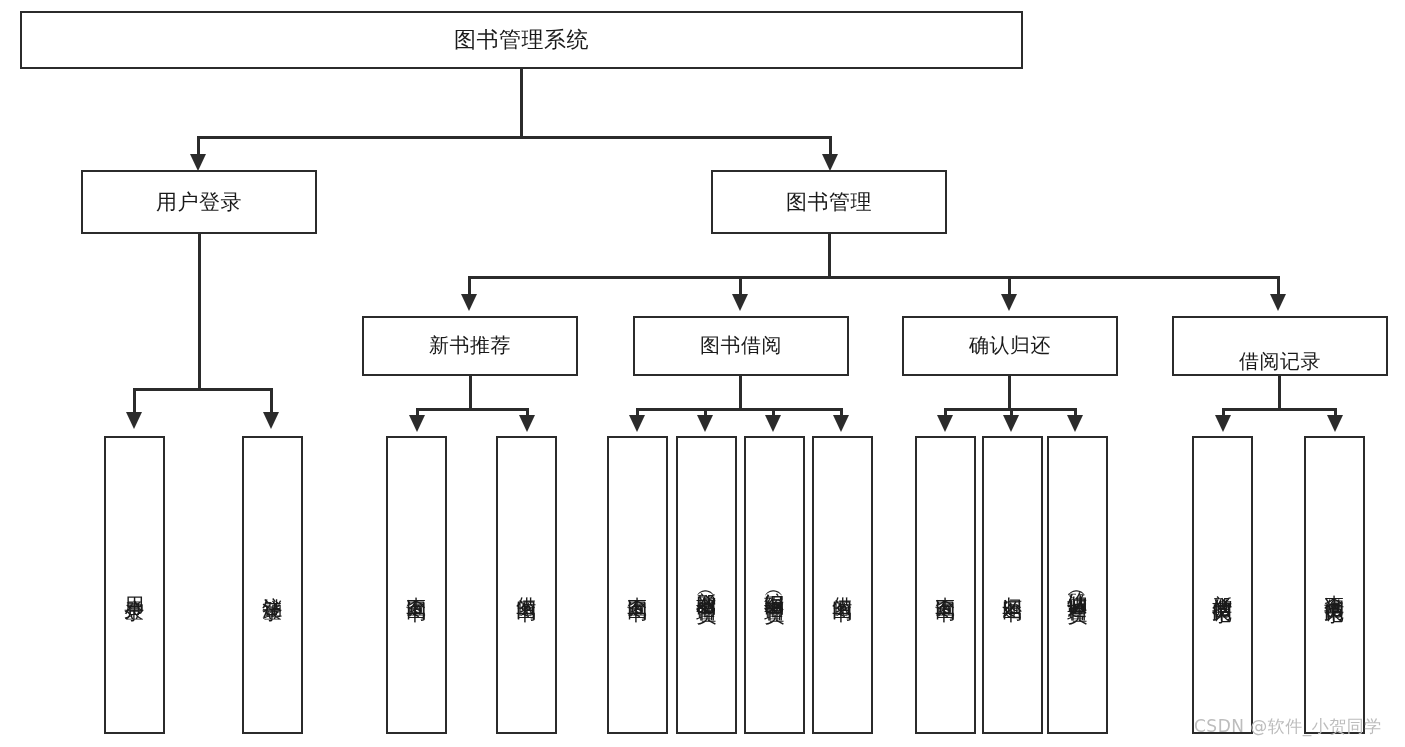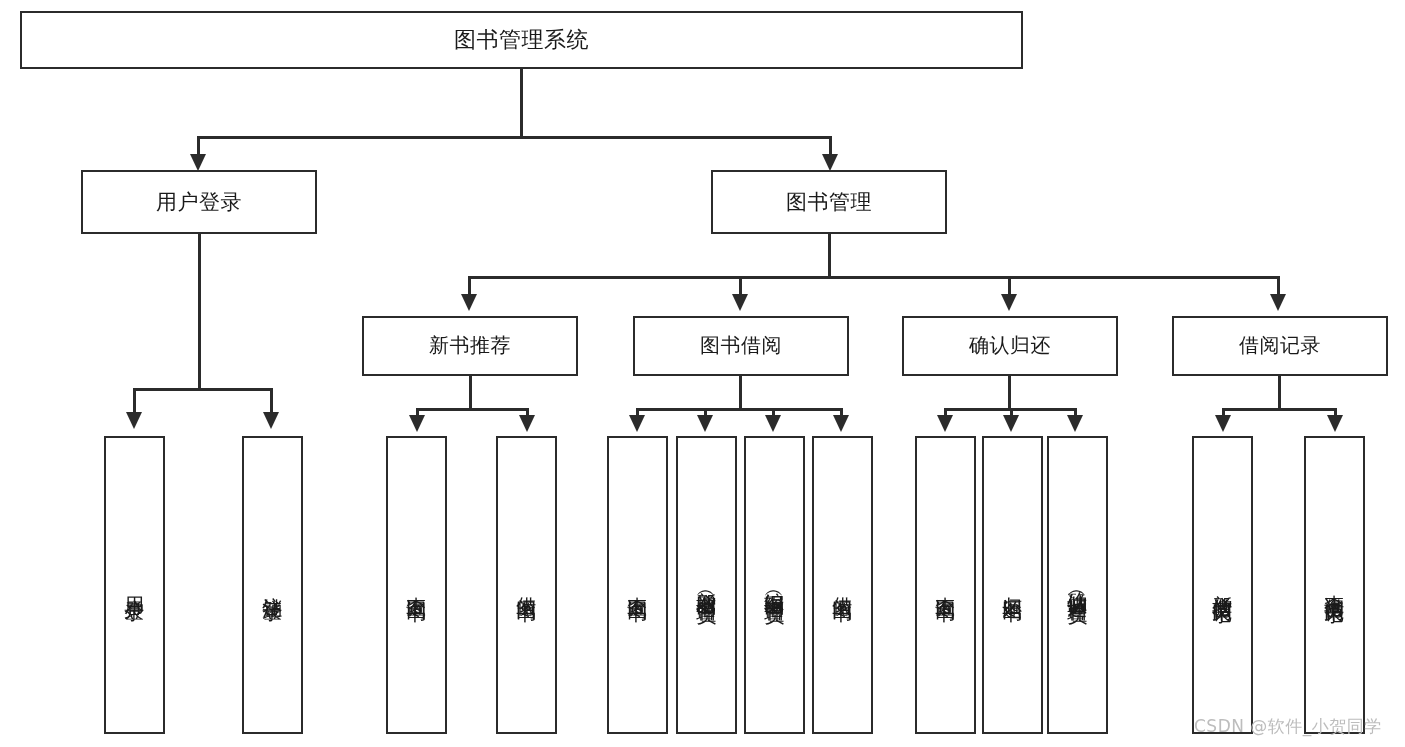--- a/index.html
+++ b/index.html
@@ -128,21 +128,21 @@
 
   <div class="node lvl3" style="left:633px; top:316px; width:216px; height:60px;">
     <span class="label">图书借阅</span>
   </div>
   <div class="node lvl3" style="left:362px; top:316px; width:216px; height:60px;">
     <span class="label">新书推荐</span>
   </div>
   <div class="node lvl3" style="left:902px; top:316px; width:216px; height:60px;">
     <span class="label">确认归还</span>
   </div>
-  <div class="node lvl3" style="left:1172px; top:316px; width:216px; height:60px;">
+  <div class="node lvl3" style="left:1172px; top:316px; width:216px; height:60px;align-items:flex-end;">
     <span class="label">借阅记录</span>
   </div>
 
   <div class="seg v" style="left:469px; top:376px; width:3px; height:34px;"></div>
   <div class="seg h" style="left:416px; top:408px; width:113px; height:3px;"></div>
   <div class="seg v" style="left:416px; top:408px; width:3px; height:10px;"></div>
   <div class="seg v" style="left:526px; top:408px; width:3px; height:10px;"></div>
   <div class="arrow" style="left:409px; top:415px;"></div>
   <div class="arrow" style="left:519px; top:415px;"></div>
 

